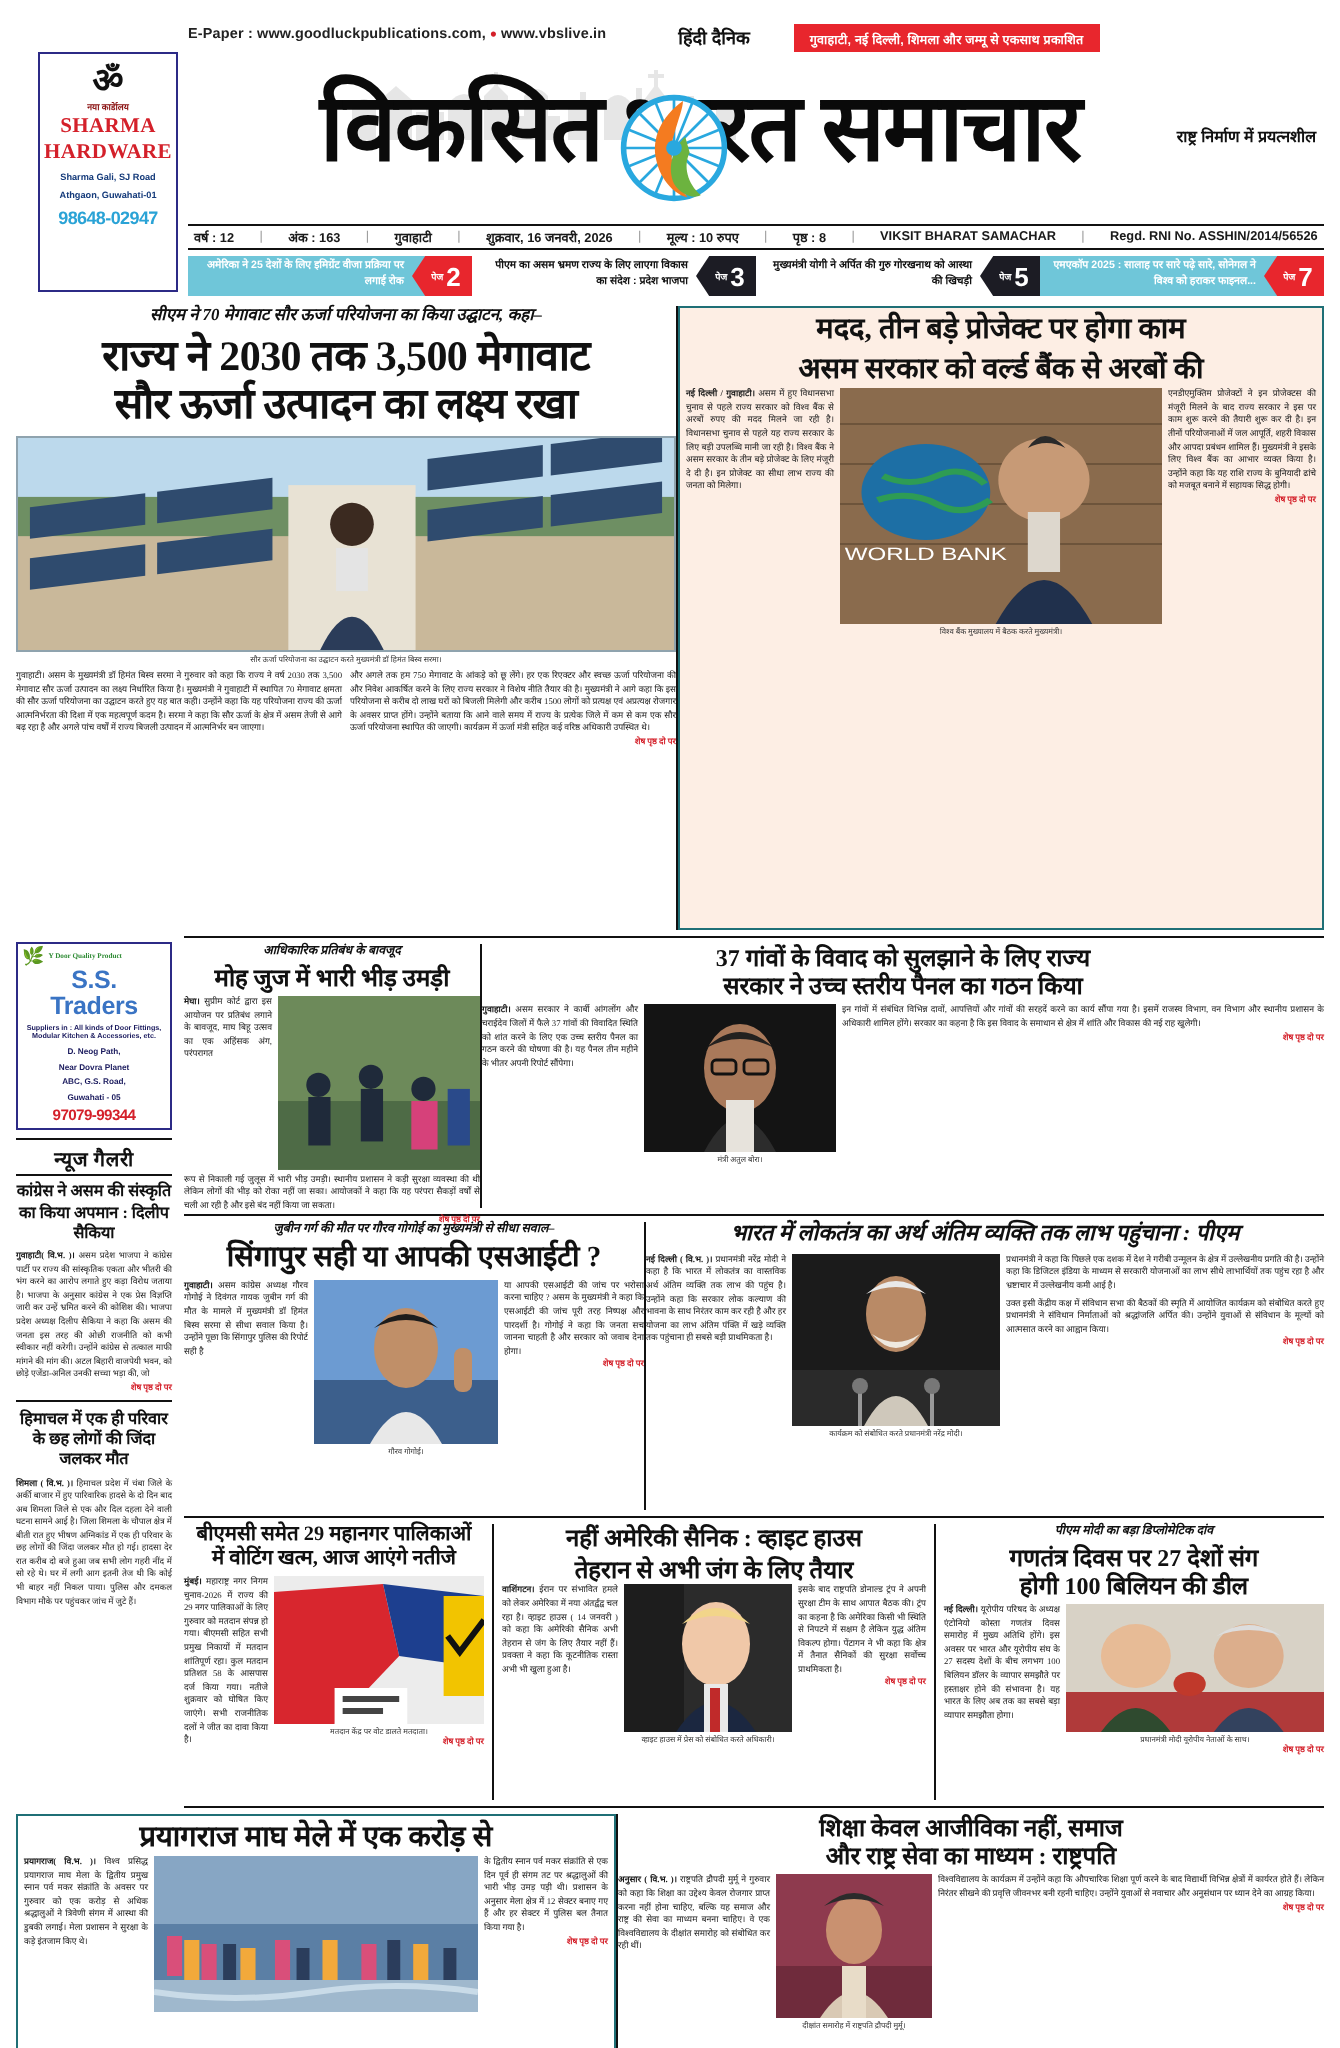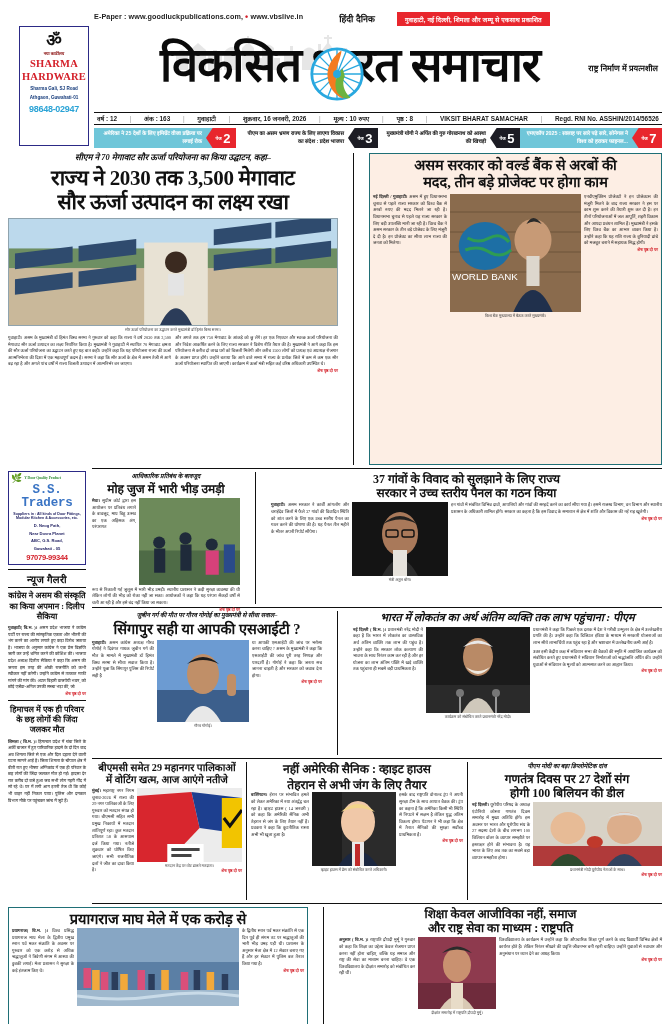--- a/index.html
+++ b/index.html
@@ -68,21 +68,21 @@
   
   .body-wrap { display:flex; margin-top:5px; height:852px; }
   .sidebar { width:78px; flex:0 0 78px; margin-right:6px; }
   .mainarea { flex:1; }
 
   
   .sb-ad { border:1.2px solid #2c2a86; padding:2px; text-align:center; background:#fff; margin-bottom:4px;}
   .sb-ad .brandrow { display:flex; align-items:center; justify-content:flex-start; gap:2px; margin-bottom:1px;}
   .sb-ad .leaf { font-size:9px; color:#2e8b34; line-height:1;}
   .sb-ad .brandsm { font-size:3.6px; color:#2e8b34; font-weight:700; text-align:left; line-height:1.1;}
-  .sb-ad .big { font-family:Liberation Mono, monospace; font-size:12.5px; font-weight:700; color:#3a74c4; line-height:1.02; letter-spacing:-.2px;}
+  .sb-ad .big { font-family:Liberation Sans, sans-serif; font-size:12.5px; font-weight:700; color:#3a74c4; line-height:1.02; letter-spacing:-.2px;}
   .sb-ad .desc { font-family:"Liberation Sans",sans-serif; font-size:3.6px; font-weight:700; color:#1b1b5e; line-height:1.35; margin-top:2px;}
   .sb-ad .addr2 { font-family:"Liberation Sans",sans-serif; font-size:4.1px; font-weight:700; color:#1b1b5e; line-height:1.35; margin-top:2px;}
   .sb-ad .ph2 { font-family:"Liberation Sans",sans-serif; font-size:7.6px; font-weight:700; color:#d4202a; margin-top:2px; letter-spacing:-.3px;}
 
   .sb-quote { border:1px solid #333; padding:3px 2px; margin-bottom:4px; }
   .sb-quote .qhead { background:#111; color:#fff; font-size:9px; font-weight:700; text-align:center; line-height:1.1; padding:1px 0; position:relative;}
   .sb-quote .qhead .sun { position:absolute; left:50%; top:-4px; transform:translateX(-50%); width:12px; height:7px; background:#f2c12e; border-radius:6px 6px 0 0;}
   .sb-quote .qtext { font-size:4.5px; line-height:1.5; margin-top:3px; text-align:justify; color:#111;}
   .sb-quote .qauth { font-size:4.4px; text-align:right; font-weight:700; margin-top:2px;}
 
@@ -106,21 +106,21 @@
   .credit { color:#d4202a; font-weight:700; font-size:4.2px; text-align:right; }
   .box { border:1px solid #1f6f76; padding:3px; }
   .rule-top { border-top:1px solid #111; }
 
   
   .photo { position:relative; overflow:hidden; background:#737373; }
   .ph-caption { font-size:3.9px; text-align:center; color:#333; margin-top:1px; }
 
   
   .row { display:flex; }
-  .gap4 { gap:4px; } .gap5 { gap:15px; } .gap3 { gap:3px; }
+  .gap4 { gap:4px; } .gap5 { gap:0; } .gap3 { gap:3px; }
   .mt2{margin-top:2px;} .mt3{margin-top:3px;}
   .mb2{margin-bottom:2px;} .mb3{margin-bottom:3px;}
   .vline { width:1px; background:#111; }
 </style>
 </head>
 <body>
 
 <div class="page">
 
   <div class="topstrip">
@@ -320,22 +320,22 @@
             <div style="flex:1">
               <div class="colbody">और अगले तक हम 750 मेगावाट के आंकड़े को छू लेंगे। हर एक रिएक्टर और स्वच्छ ऊर्जा परियोजना की और निवेश आकर्षित करने के लिए राज्य सरकार ने विशेष नीति तैयार की है। मुख्यमंत्री ने आगे कहा कि इस परियोजना से करीब दो लाख घरों को बिजली मिलेगी और करीब 1500 लोगों को प्रत्यक्ष एवं अप्रत्यक्ष रोजगार के अवसर प्राप्त होंगे। उन्होंने बताया कि आने वाले समय में राज्य के प्रत्येक जिले में कम से कम एक सौर ऊर्जा परियोजना स्थापित की जाएगी। कार्यक्रम में ऊर्जा मंत्री सहित कई वरिष्ठ अधिकारी उपस्थित थे।</div>
               <div class="credit">शेष पृष्ठ दो पर</div>
             </div>
           </div>
         </div>
 
         <div class="vline"></div>
 
         <div class="box" style="flex:1; background:#fdeee4;">
+          <div class="hl lg mb3">मदद, तीन बड़े प्रोजेक्ट पर होगा काम</div>
           <div class="hl lg">असम सरकार को वर्ल्ड बैंक से अरबों की</div>
-          <div class="hl lg mb3">मदद, तीन बड़े प्रोजेक्ट पर होगा काम</div>
           <div class="row gap3">
             <div style="width:74px" class="colbody">
               <span class="lead-label">नई दिल्ली / गुवाहाटी।</span>
               <span>असम में हुए विधानसभा चुनाव से पहले राज्य सरकार को विश्व बैंक से अरबों रुपए की मदद मिलने जा रही है। विधानसभा चुनाव से पहले यह राज्य सरकार के लिए बड़ी उपलब्धि मानी जा रही है। विश्व बैंक ने असम सरकार के तीन बड़े प्रोजेक्ट के लिए मंजूरी दे दी है। इन प्रोजेक्ट का सीधा लाभ राज्य की जनता को मिलेगा।</span>
             </div>
             <div style="flex:1">
               <div class="photo" style="height:118px;">
                 <svg viewBox="0 0 120 118" preserveAspectRatio="none" style="width:100%;height:100%;display:block">
                   <rect width="120" height="118" fill="#8a6b4d"></rect>
                   <g stroke="#6d543b" stroke-width="1">

